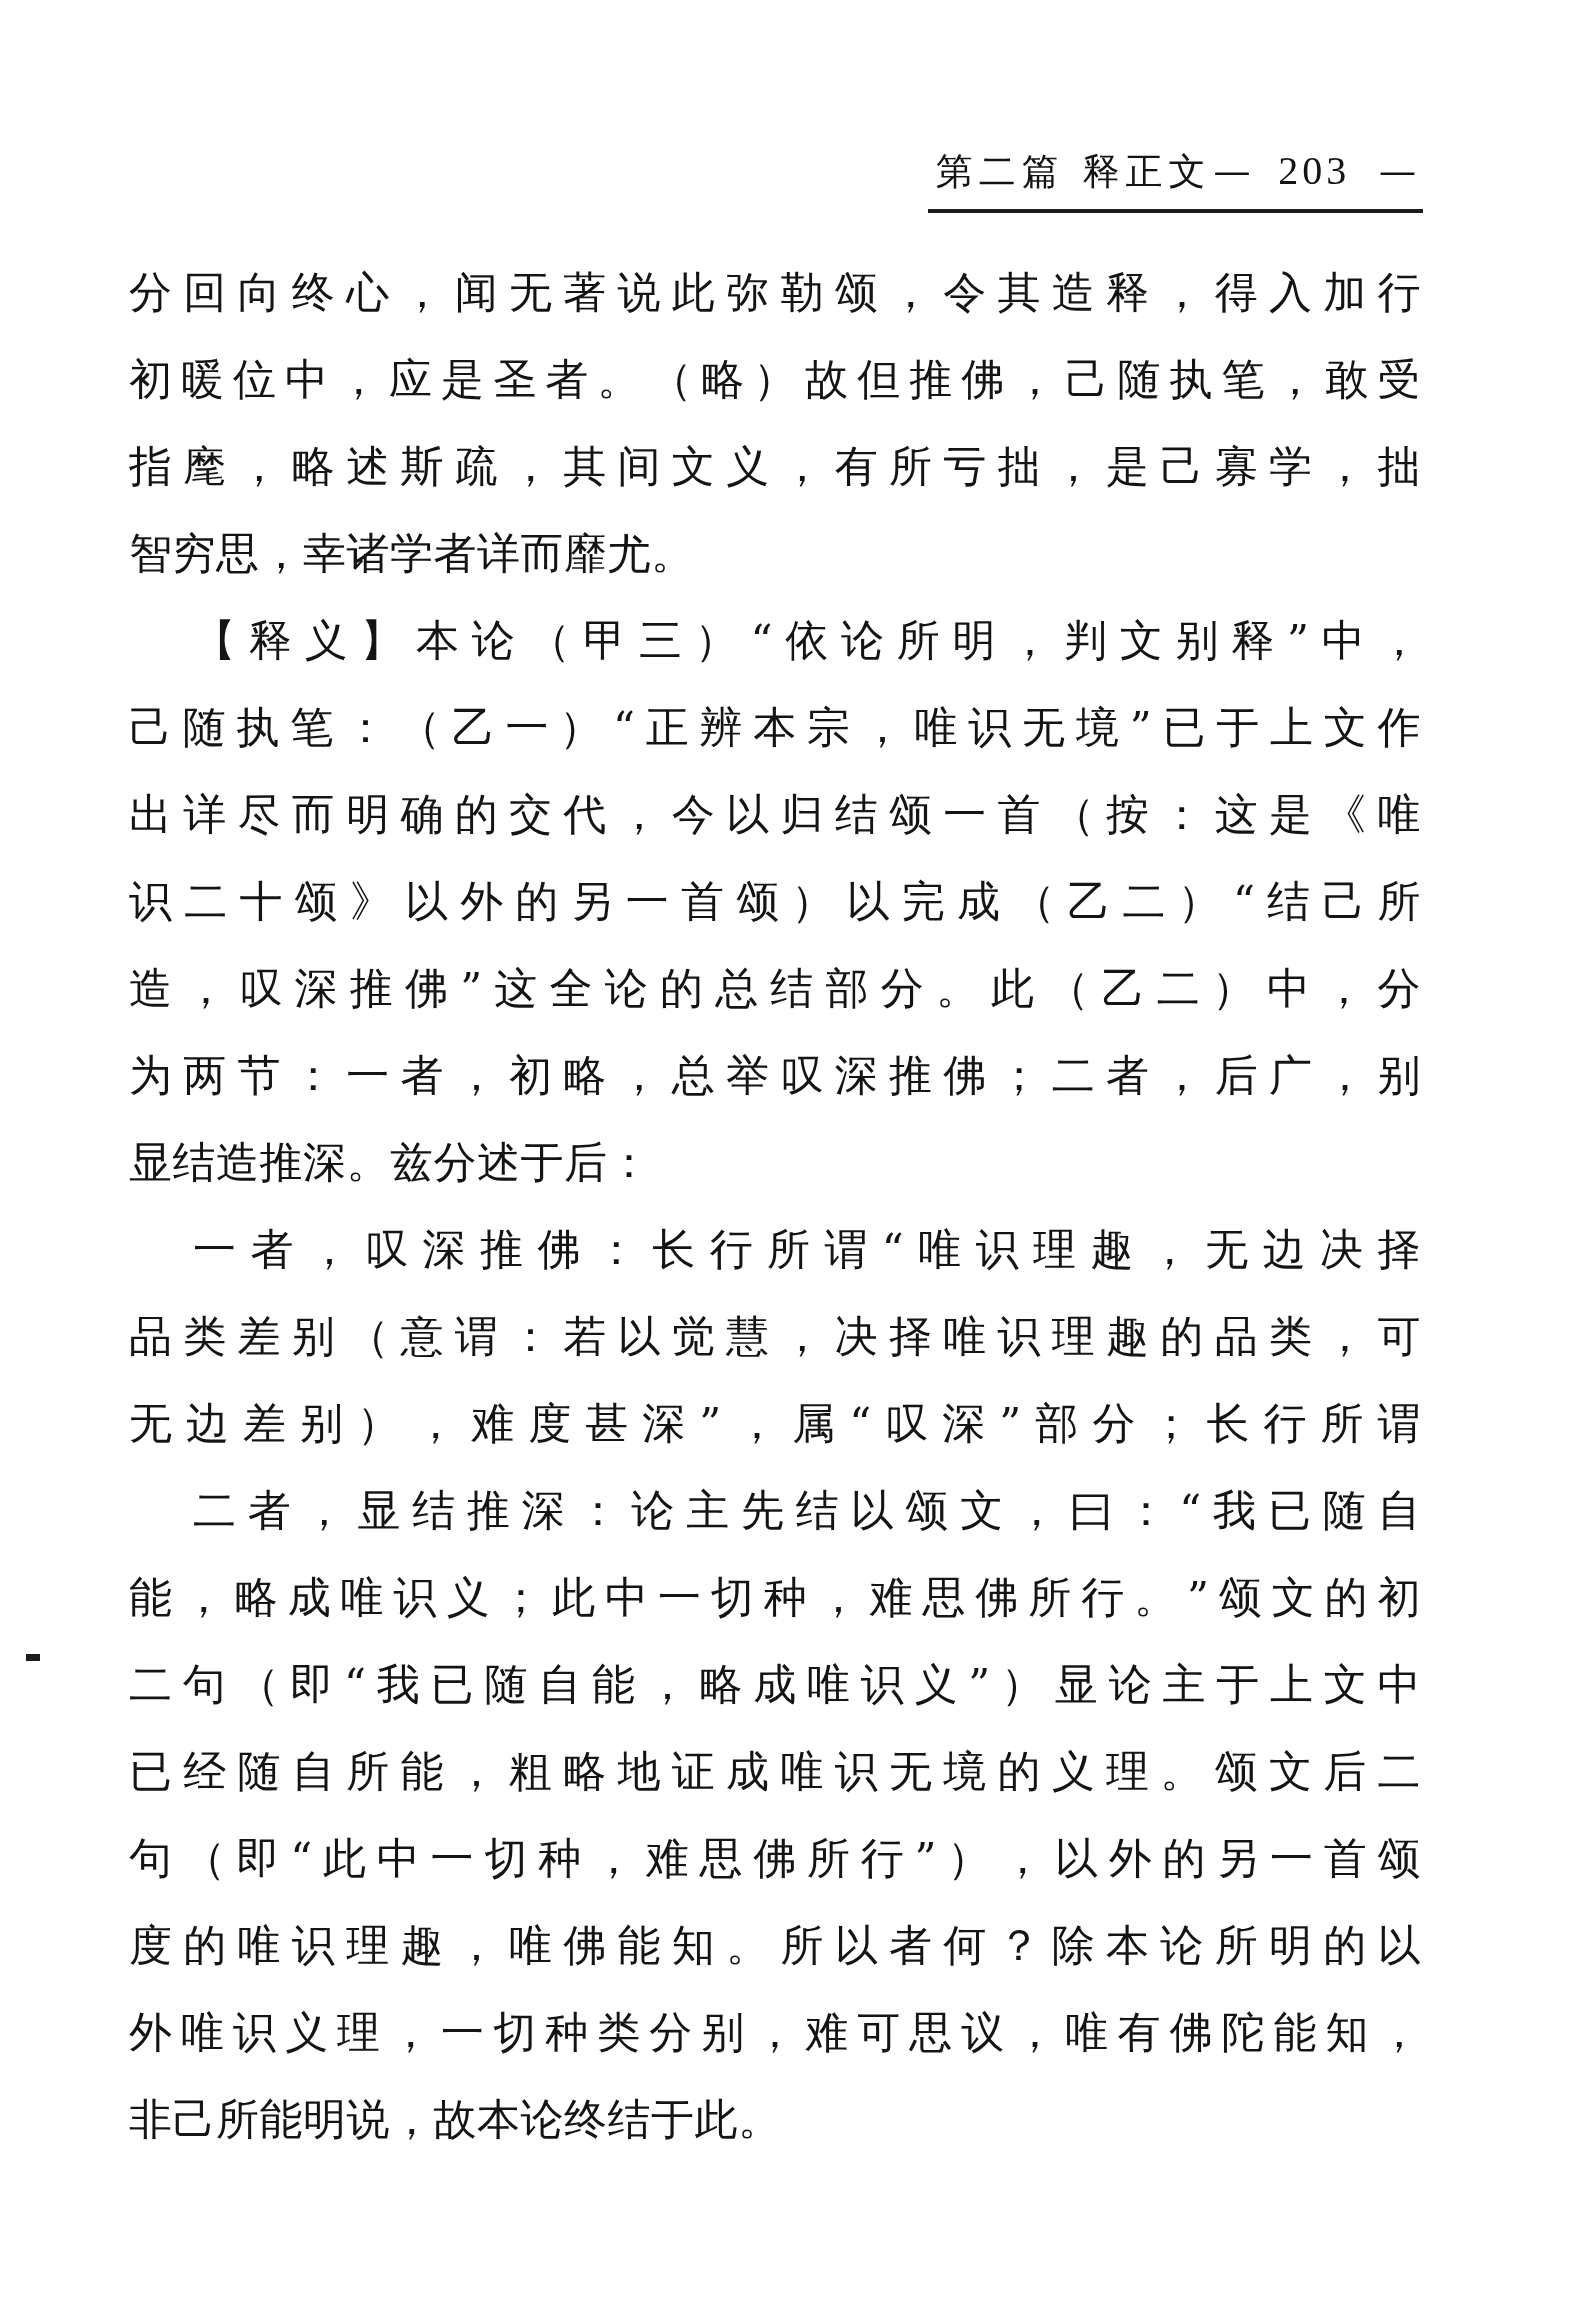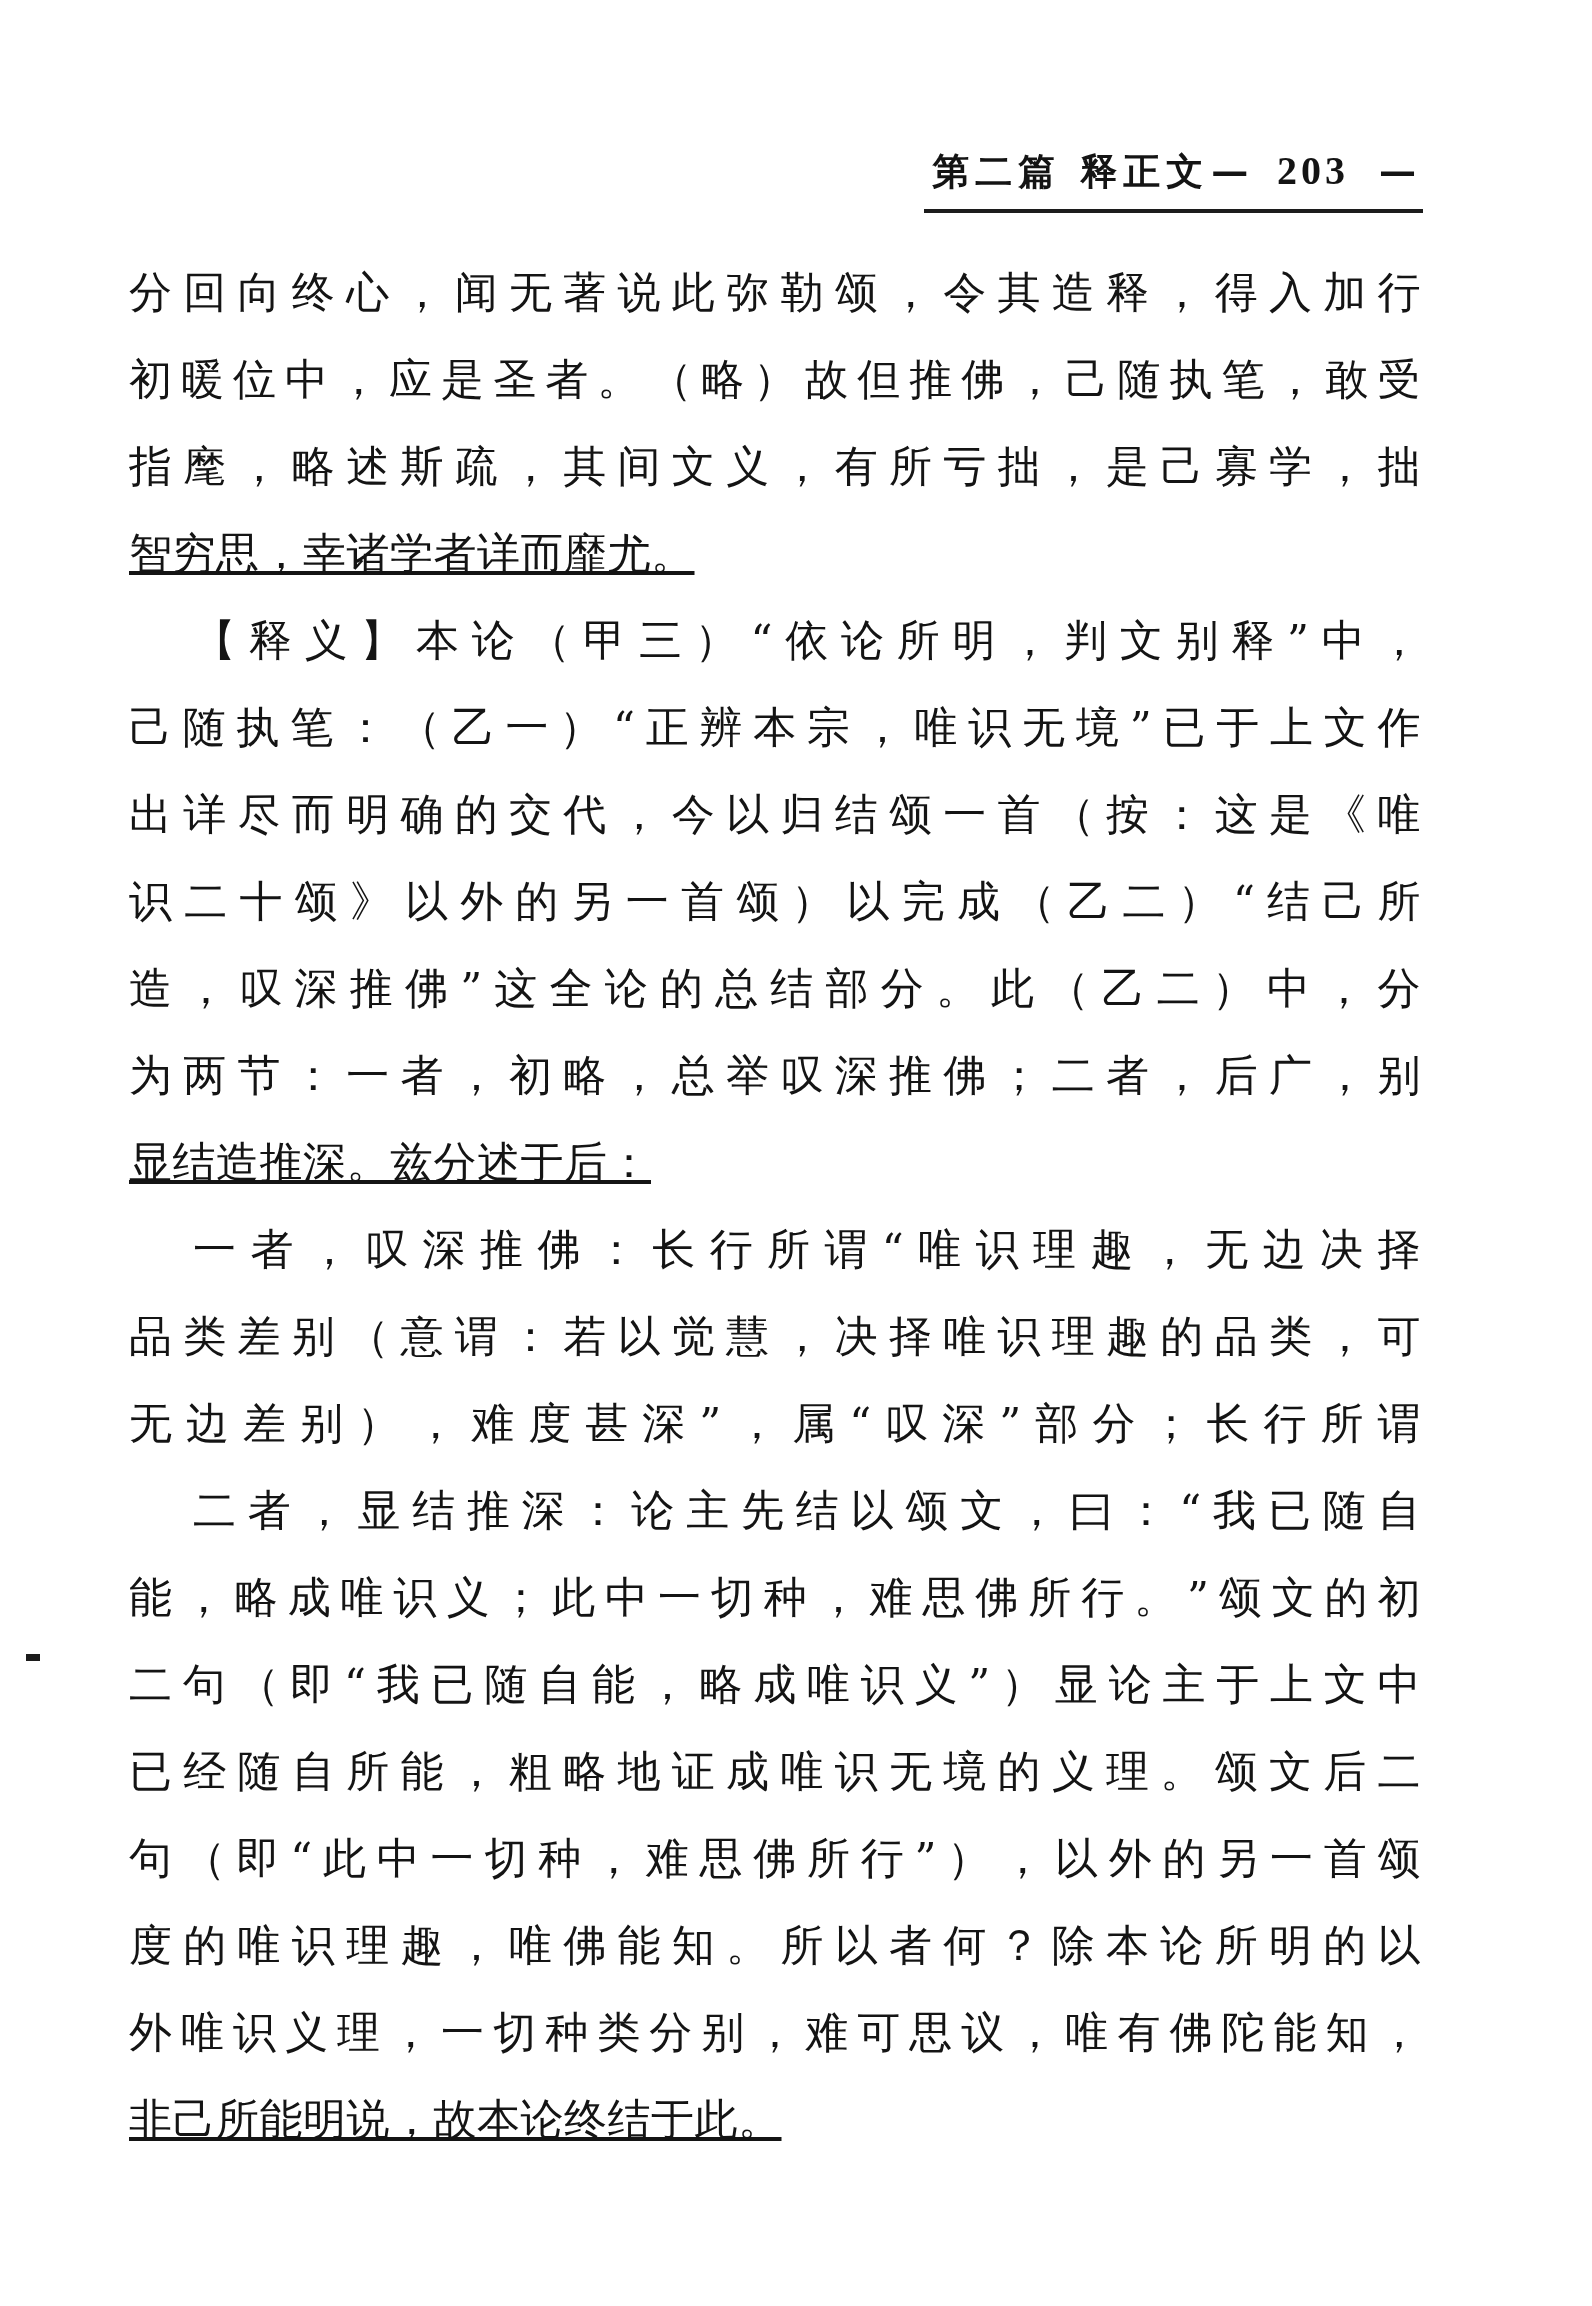--- a/index.html
+++ b/index.html
@@ -15,21 +15,21 @@
   
   .header {
     position: absolute;
     top: 147px;
     right: 169px;
     padding: 0 4px 12px 8px;
     border-bottom: 4px solid #1c1c1c;
     font-size: 37px;
     letter-spacing: 3px;
     white-space: nowrap;
-    font-weight: bold;
+    font-weight: normal;
     margin-left: 32px;
   }
   .header .h-title { letter-spacing: 6px; }
   .header .h-dash { margin: 0 10px 0 2px; }
   .header .h-dash2 { margin-left: 14px; }
   .header .h-page {
     font-family: "Liberation Serif", "DejaVu Serif", serif;
     font-size: 40px;
     letter-spacing: 4px;
   }
@@ -43,21 +43,20 @@
     line-height: 87px;
   }
   .line {
     height: 87px;
     text-align: justify;
     text-align-last: justify;
     letter-spacing: 0.5px;
   }
   .line.last {
     text-align-last: left;
-    text-decoration: underline;
   }
   .line.indent {
     text-indent: 64px;
   }
   
   .artifact {
     position: absolute;
     left: 26px;
     top: 1654px;
     width: 14px;

